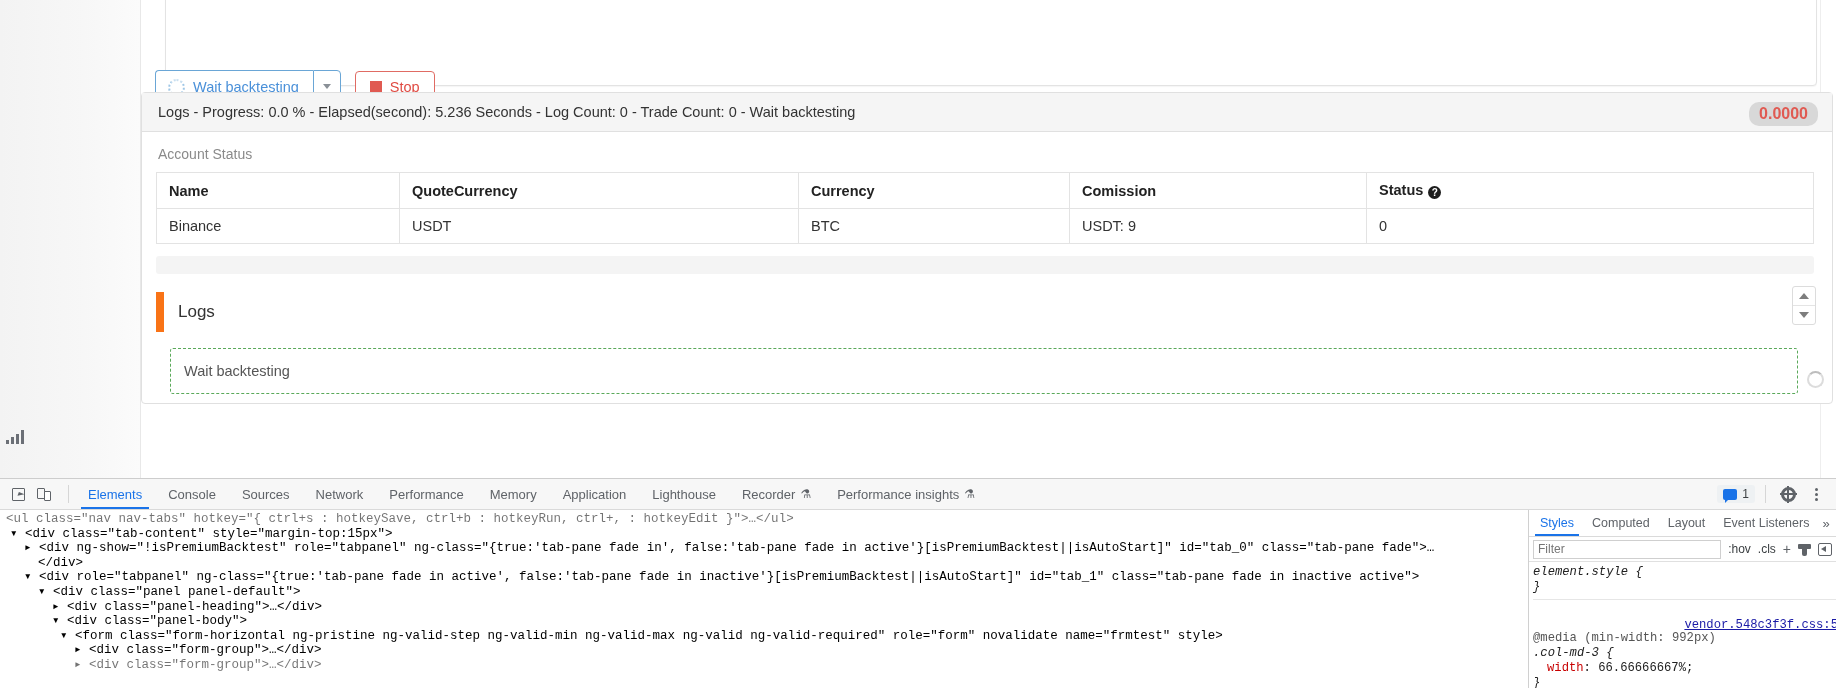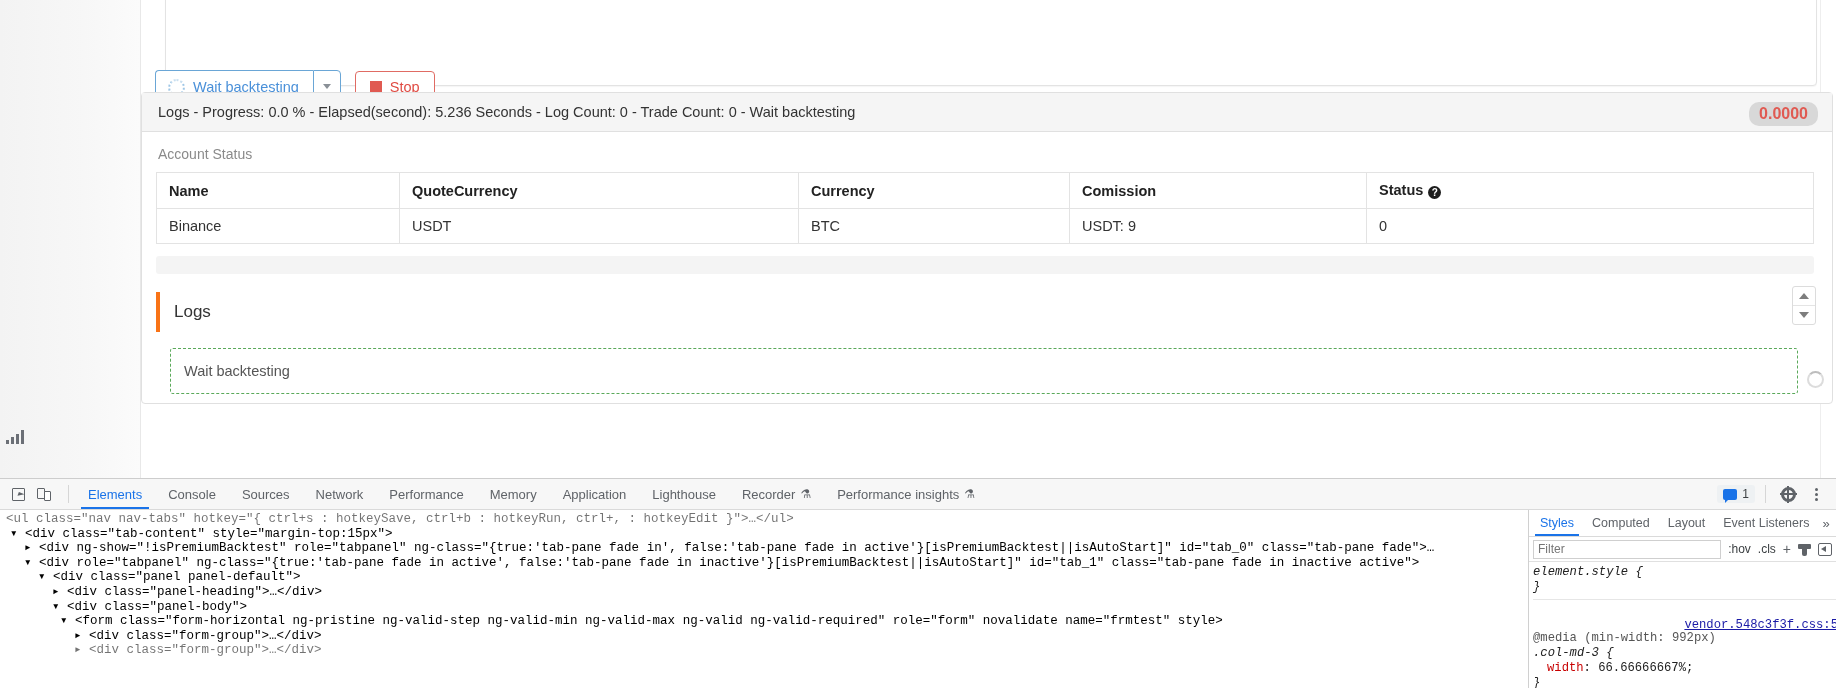--- a/index.html
+++ b/index.html
@@ -116,21 +116,21 @@
     text-align: center; line-height: 13px; vertical-align: -1px; margin-left: 5px;
   }
 
   .progress-track {
     margin-top: 12px; width: 1658px; height: 18px;
     background: #f4f4f4; border-radius: 3px;
   }
 
   .logs-sub {
     margin-top: 18px; position: relative;
-    border-left: 4px solid #f97316; padding-left: 14px;
+    border-left: 8px solid #f97316; padding-left: 14px;
     height: 40px; display: flex; align-items: center;
   }
   .logs-sub-title { font-size: 17px; color: #333; }
 
   .scroll-btns {
     position: absolute; right: 2px; top: -6px;
     width: 22px; border: 1px solid #dcdcdc; border-radius: 3px;
     background: #fff; overflow: hidden;
   }
   .scroll-btns div {
@@ -438,20 +438,21 @@
           </div>
       </div>
     </div>
 
     <div class="dt-main">
 
       <div class="dom-pane">
         <div class="dom-line faded">&lt;ul class="nav nav-tabs" hotkey="{ ctrl+s : hotkeySave, ctrl+b : hotkeyRun, ctrl+, : hotkeyEdit }"&gt;…&lt;/ul&gt;</div>
         <div class="dom-line" style="padding-left:10px">▾ &lt;div class="tab-content" style="margin-top:15px"&gt;</div>
         <div class="dom-line" style="padding-left:24px">▸ &lt;div ng-show="!isPremiumBacktest" role="tabpanel" ng-class="{true:'tab-pane fade in', false:'tab-pane fade in active'}[isPremiumBacktest||isAutoStart]" id="tab_0" class="tab-pane fade"&gt;…</div>
+        <div class="dom-line" style="padding-left:38px">&lt;/div&gt;</div>
         <div class="dom-line" style="padding-left:24px">▾ &lt;div role="tabpanel" ng-class="{true:'tab-pane fade in active', false:'tab-pane fade in inactive'}[isPremiumBacktest||isAutoStart]" id="tab_1" class="tab-pane fade in inactive active"&gt;</div>
         <div class="dom-line" style="padding-left:38px">▾ &lt;div class="panel panel-default"&gt;</div>
         <div class="dom-line" style="padding-left:52px">▸ &lt;div class="panel-heading"&gt;…&lt;/div&gt;</div>
         <div class="dom-line" style="padding-left:52px">▾ &lt;div class="panel-body"&gt;</div>
         <div class="dom-line" style="padding-left:60px">▾ &lt;form class="form-horizontal ng-pristine ng-valid-step ng-valid-min ng-valid-max ng-valid ng-valid-required" role="form" novalidate name="frmtest" style&gt;</div>
         <div class="dom-line" style="padding-left:74px">▸ &lt;div class="form-group"&gt;…&lt;/div&gt;</div>
         <div class="dom-line faded" style="padding-left:74px">▸ &lt;div class="form-group"&gt;…&lt;/div&gt;</div>
       </div>
 
       <div class="styles-pane">

